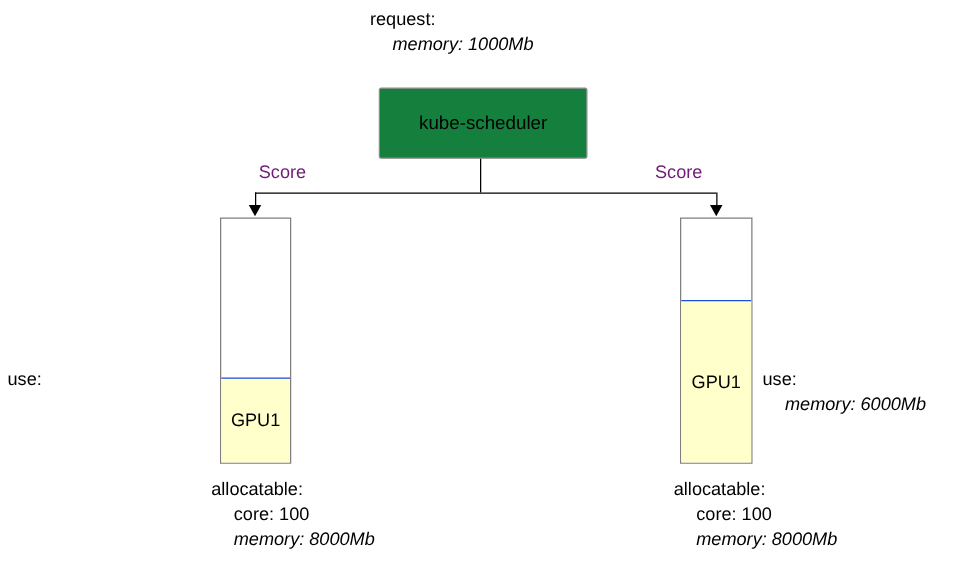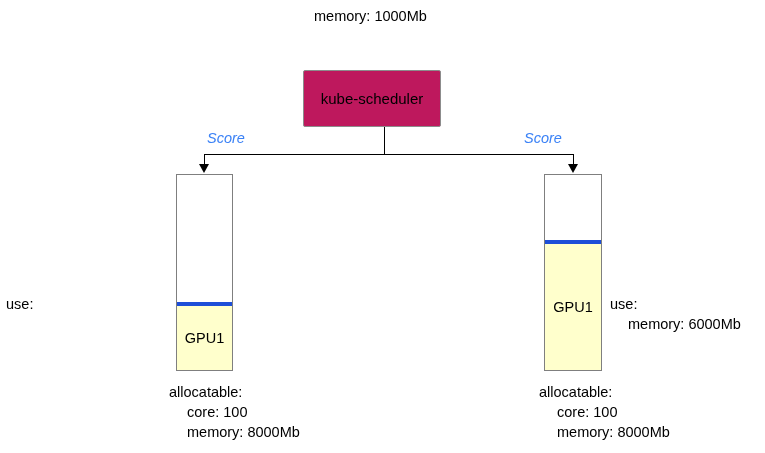--- a/index.html
+++ b/index.html
@@ -22,49 +22,49 @@
   .abs { position: absolute; }
 
   
   .textblock {
     font-size: 14.5px;
     line-height: 20px;
     white-space: nowrap;
     color: #000;
   }
   .textblock .ln2 { padding-left: 18px; }
-  .textblock .ln3 { padding-left: 18px; }
+  .textblock .ln3 { padding-left: 18px; font-style: italic; }
 
   
   #scheduler-box {
     left: 303px;
     top: 70px;
-    width: 138px;
+    width: 167px;
     height: 57px;
-    background: #be185d;
+    background: #15803d;
     border: 1px solid #8c8c8c;
     box-sizing: border-box;
     border-radius: 2px;
     display: flex;
     align-items: center;
     justify-content: center;
     font-size: 15px;
     color: #000;
   }
 
   
   .node-box {
     box-sizing: border-box;
     border: 1px solid #7f7f7f;
     background: #ffffff;
   }
   .node-used {
     box-sizing: border-box;
     background: #ffffcc;
-    border-top: 4px solid #1d4ed8;
+    border-top: 1px solid #1d4ed8;
     position: absolute;
     left: 0;
     right: 0;
     bottom: 0;
     display: flex;
     align-items: center;
     justify-content: center;
   }
   .node-used .gpu-label {
     font-size: 14.5px;
@@ -83,31 +83,31 @@
     position: absolute;
     width: 0;
     height: 0;
     border-left: 5px solid transparent;
     border-right: 5px solid transparent;
     border-top: 9px solid #000000;
   }
 
   .score-label {
     font-size: 14.5px;
-    color: #3b82f6;
+    color: #701a75;
     white-space: nowrap;
-    font-style: italic;
   }
 </style>
 </head>
 <body>
 
 <div id="canvas">
 
   <div class="abs textblock" style="left:296px; top:6px;">
+    <div class="ln1">request:</div>
     <div class="ln3">memory: 1000Mb</div>
   </div>
 
   <div class="abs" id="scheduler-box">
     <span>kube-scheduler</span>
   </div>
 
   <div class="abs line vline" style="left:384px; top:127px; height:27px;"></div>
 
   <div class="abs line hline" style="left:204px; top:154px; width:369px;"></div>

